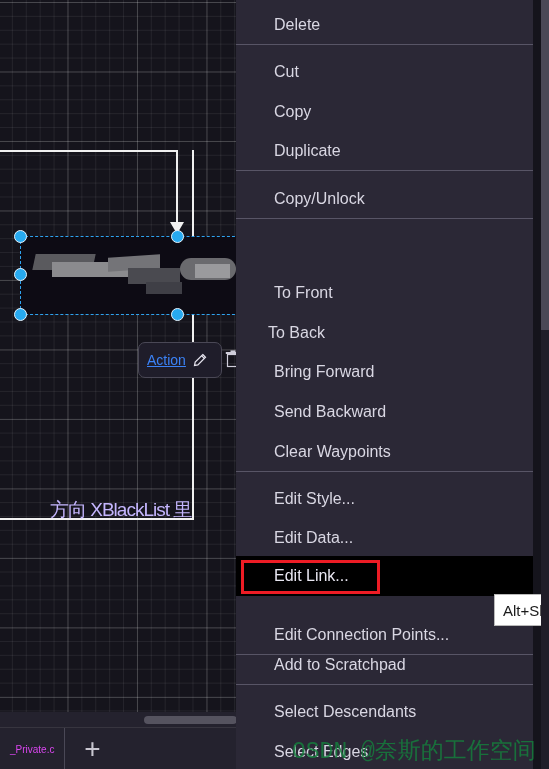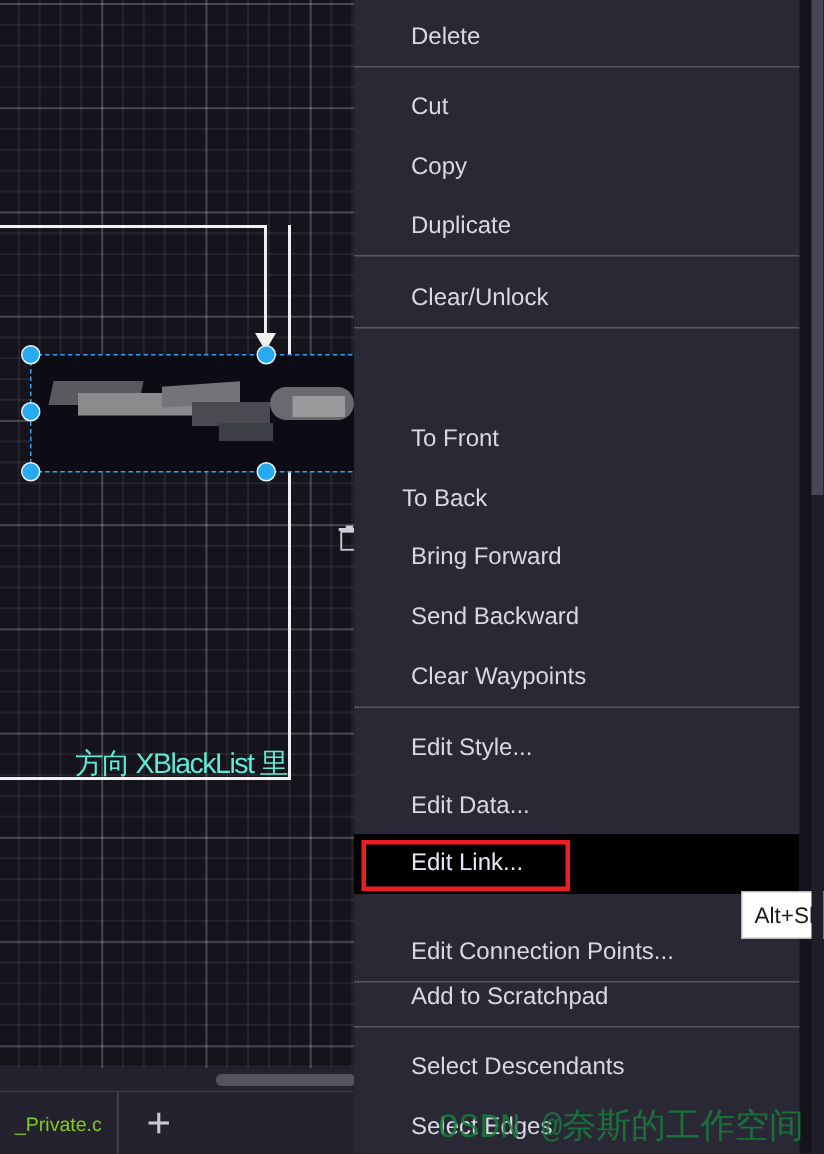--- a/index.html
+++ b/index.html
@@ -42,21 +42,21 @@
   .sel-top,.sel-bot{position:absolute;left:20px;width:220px;height:0;
     border-top:1.5px dashed #2fa3ef;}
   .sel-top{top:236px;} .sel-bot{top:314px;}
   .sel-left{position:absolute;left:20px;top:236px;width:0;height:78px;
     border-left:1.5px dashed #2fa3ef;}
   .handle{position:absolute;width:13px;height:13px;border-radius:50%;
     background:#27aaf0;border:1.5px solid #e8f4fd;box-sizing:border-box;}
 
   .shape-text{
     position:absolute;left:30px;top:248px;width:210px;height:52px;
-    color:#5eead4;font-size:19px;line-height:52px;white-space:nowrap;
+    color:#c4b5fd;font-size:19px;line-height:52px;white-space:nowrap;
     overflow:hidden;letter-spacing:-1px;
   }
   
   .smudge{position:absolute;background:#6d6d70;}
   .sm1{left:34px;top:254px;width:60px;height:16px;transform:skewX(-12deg);background:#5a5a5e;}
   .sm2{left:52px;top:262px;width:78px;height:15px;background:#8b8b8e;}
   .sm3{left:108px;top:256px;width:52px;height:14px;background:#747478;transform:skewY(-4deg);}
   .sm4{left:128px;top:268px;width:52px;height:16px;background:#4a4a50;}
   .sm5{left:146px;top:282px;width:36px;height:12px;background:#3f3f46;}
   .sm6{left:180px;top:258px;width:56px;height:22px;background:#6a6a6e;border-radius:11px;}
@@ -75,21 +75,21 @@
   
   .hscroll{position:absolute;left:0;top:712px;width:237px;height:15px;background:#24222e;}
   .hscroll-thumb{position:absolute;left:144px;top:716px;width:93px;height:8px;
     border-radius:4px;background:#55535f;}
   .vscroll-canvas{position:absolute;left:237px;top:0;width:7px;height:712px;background:#1b1a23;}
 
   
   .tabbar{position:absolute;left:0;top:727px;width:244px;height:42px;background:#24222e;
     border-top:1px solid #37353f;display:flex;align-items:center;}
   .tab{height:42px;display:flex;align-items:center;padding:0 10px;
-    color:#84cc16;font-size:13px;border-right:1px solid #4a4856;box-sizing:border-box;}
+    color:#d946ef;font-size:10px;border-right:1px solid #4a4856;box-sizing:border-box;}
   .addtab{width:54px;height:42px;display:flex;align-items:center;justify-content:center;
     color:#c9c7d1;font-size:28px;font-weight:300;}
 
   
   .ctxmenu{
     position:absolute;left:236px;top:0;width:297px;height:769px;
     background:#2b2836;overflow:hidden;
   }
   .mi{
     position:absolute;left:0;width:297px;height:40px;
@@ -149,20 +149,29 @@
     <div class="sel-top"></div>
     <div class="sel-bot"></div>
     <div class="sel-left"></div>
 
     <div class="handle" style="left:14px;top:230px;"></div>
     <div class="handle" style="left:171px;top:230px;"></div>
     <div class="handle" style="left:14px;top:268px;"></div>
     <div class="handle" style="left:14px;top:308px;"></div>
     <div class="handle" style="left:171px;top:308px;"></div>
 
+    <div class="action-pop">
+      <span class="action-link">Action</span>
+      <span class="pencil">
+        <svg width="15" height="15" viewBox="0 0 16 16">
+          <path d="M11.5 1.6l2.9 2.9-8.1 8.1-3.6.7.7-3.6z" fill="none" stroke="#e6e4ee" stroke-width="1.3"></path>
+          <path d="M10.2 2.9l2.9 2.9" stroke="#e6e4ee" stroke-width="1.3"></path>
+        </svg>
+      </span>
+    </div>
     <span class="trash-btn">
       <svg width="16" height="18" viewBox="0 0 16 18">
         <rect x="2.5" y="4.5" width="11" height="12" fill="none" stroke="#cfcdda" stroke-width="1.2"></rect>
         <rect x="0.8" y="2" width="14.4" height="2" fill="#cfcdda"></rect>
         <rect x="5.5" y="0.4" width="5" height="1.8" fill="#cfcdda"></rect>
       </svg>
     </span>
   </div>
 
   <div class="vscroll-canvas"></div>
@@ -181,21 +190,21 @@
       <div class="mi" style="top: 52px;">
         <span>Cut</span>
       </div>
       <div class="mi" style="top: 92px;">
         <span>Copy</span>
       </div>
       <div class="mi sep-after" style="top: 131px;">
         <span>Duplicate</span>
       </div>
       <div class="mi sep-after" style="top: 179px;">
-        <span>Clear/Unlock</span>
+        <span>Copy/Unlock</span>
       </div>
       <div class="mi" style="top: 273px;">
         <span>To Front</span>
       </div>
       <div class="mi" style="top: 313px; padding-left: 32px;">
         <span>To Back</span>
       </div>
       <div class="mi" style="top: 352px;">
         <span>Bring Forward</span>
       </div>

